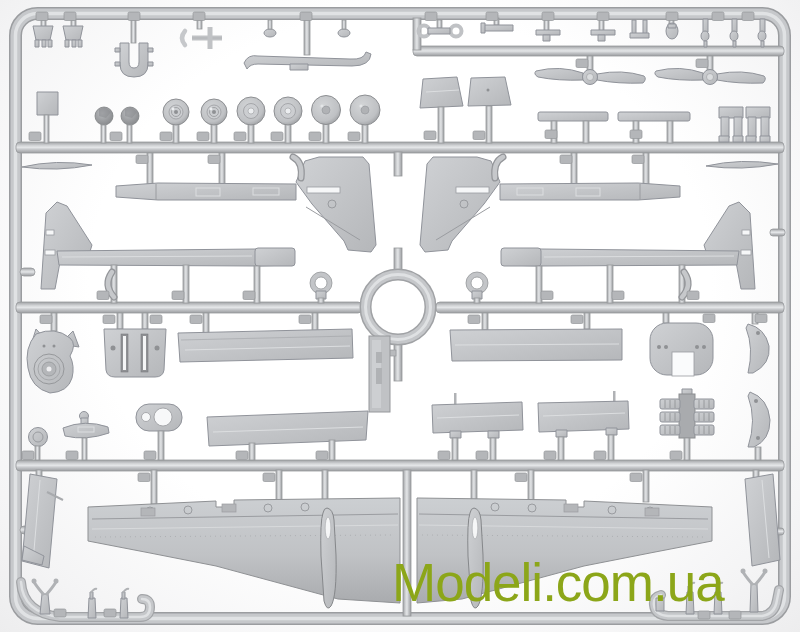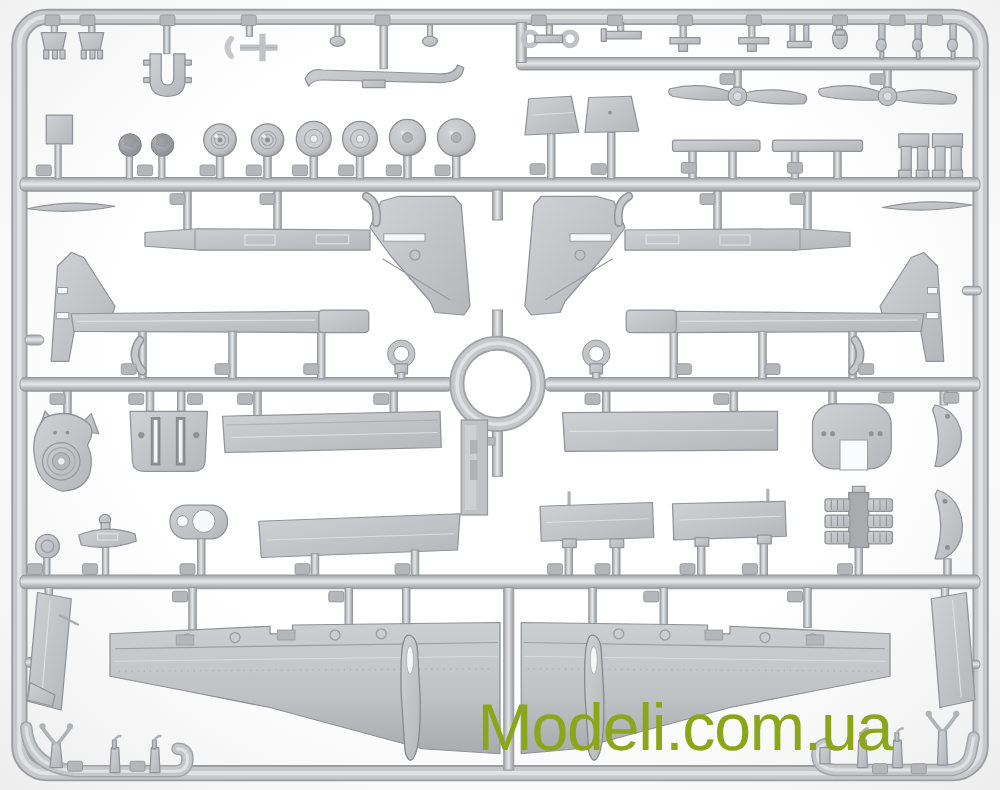--- a/index.html
+++ b/index.html
@@ -12,21 +12,21 @@
   .rh{fill:url(#tubeH);stroke:#97999c;stroke-width:.8;}
   .rv{fill:url(#tubeV);stroke:#97999c;stroke-width:.8;}
   .pp{fill:url(#partG);stroke:#90939a;stroke-width:1;stroke-linejoin:round;}
   .tab{fill:#b4b6b9;stroke:#94969a;stroke-width:.7;}
   .dl{stroke:#9a9ca0;stroke-width:1;fill:none;}
   .dlt{stroke:#dcdee0;stroke-width:1;fill:none;}
   .wh{fill:#f6f7f8;stroke:#9a9ca0;stroke-width:.8;}
   .hk1{stroke:#94969a;stroke-width:7;fill:none;stroke-linecap:round;}
   .hk2{stroke:#c6c8cb;stroke-width:4.5;fill:none;stroke-linecap:round;}
   .watermark{
-    position:absolute;left:382px;top:556px;width:400px;
+    position:absolute;left:392px;top:556px;width:400px;
     font-size:53px;font-weight:400;letter-spacing:-1px;line-height:1;
     color:#8ca619;white-space:nowrap;user-select:none;
   }
 </style>
 </head>
 <body>
 
 <div class="photo">
 <svg width="800" height="632" viewBox="0 0 800 632">
   <defs>

